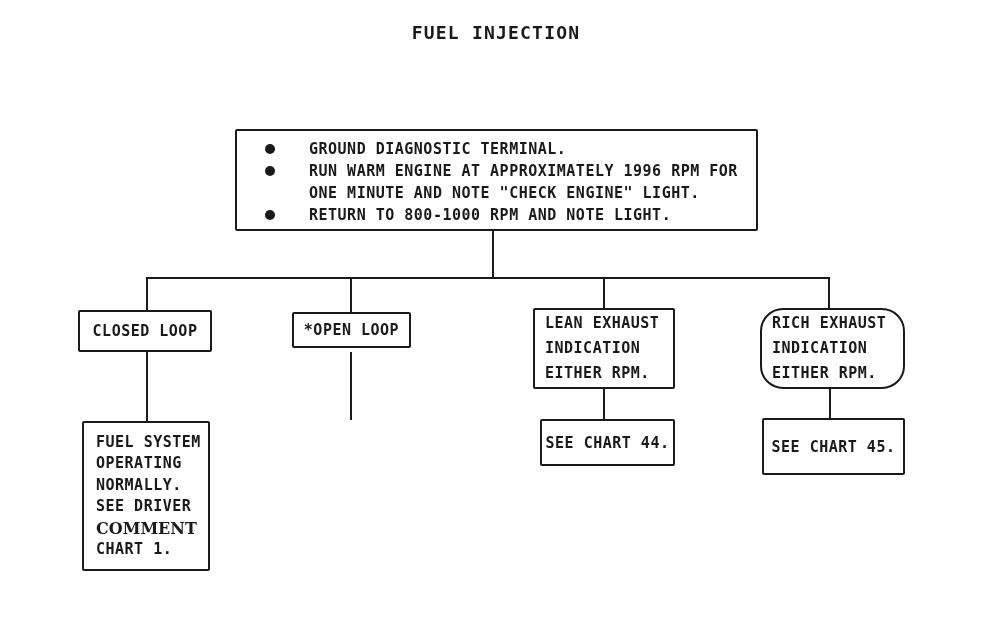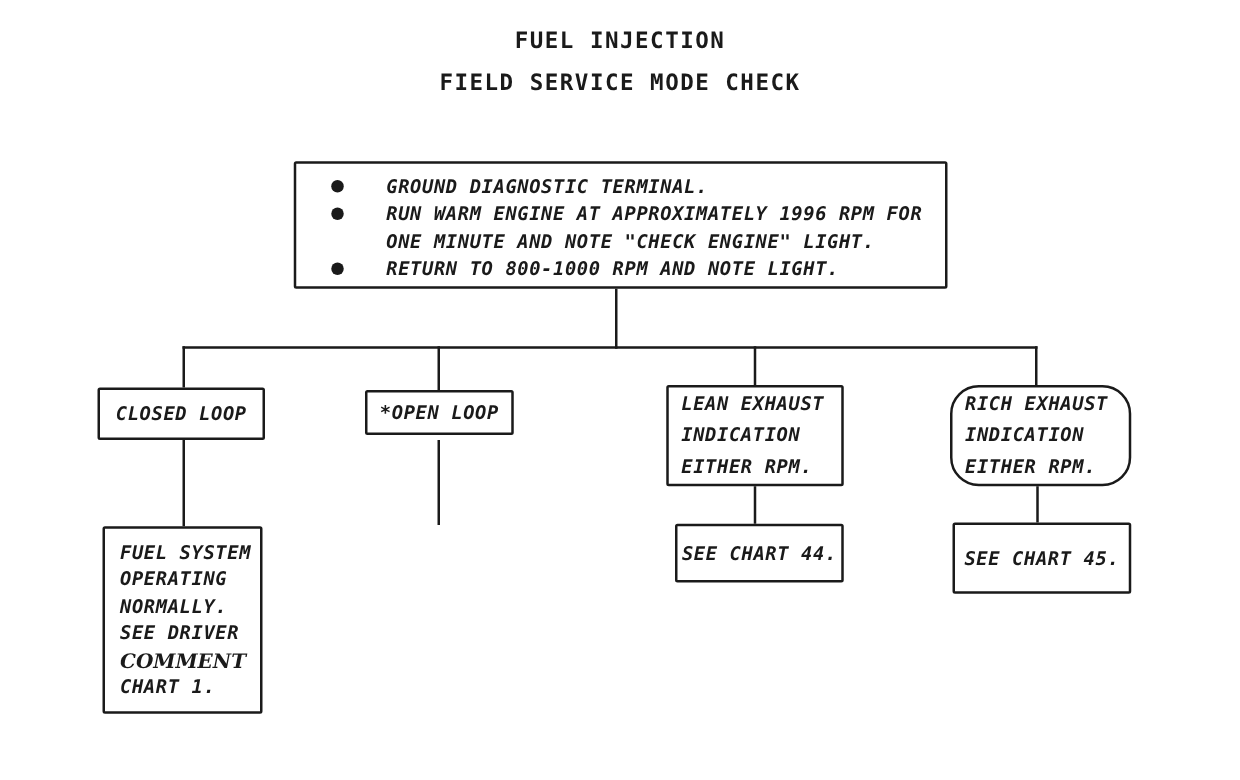--- a/index.html
+++ b/index.html
@@ -35,21 +35,20 @@
   }
   .line {
     position: absolute;
     background: #1a1a1a;
   }
   .node-text {
     font-size: 15px;
     font-weight: bold;
     letter-spacing: 0.5px;
     white-space: nowrap;
-    font-style: italic;
   }
   #top-box {
     left: 235px; top: 129px; width: 523px; height: 102px;
     padding-top: 7px;
   }
   .bullet-row {
     display: flex;
     align-items: center;
     height: 22px;
     padding-left: 28px;
@@ -88,21 +87,20 @@
     font-size: 16px;
     letter-spacing: 0px;
   }
 </style>
 </head>
 <body>
 
 <div id="canvas">
 
   <div class="title-line" style="top: 22px;">FUEL INJECTION</div>
-  <div class="title-line" style="top: 56px;">FIELD SERVICE MODE CHECK</div>
 
   <div class="box" id="top-box">
     <div class="bullet-row">
       <div class="bullet-cell">
           <div class="bullet-dot"></div>
         </div>
       <div class="node-text">GROUND DIAGNOSTIC TERMINAL.</div>
     </div>
     <div class="bullet-row">
       <div class="bullet-cell">

